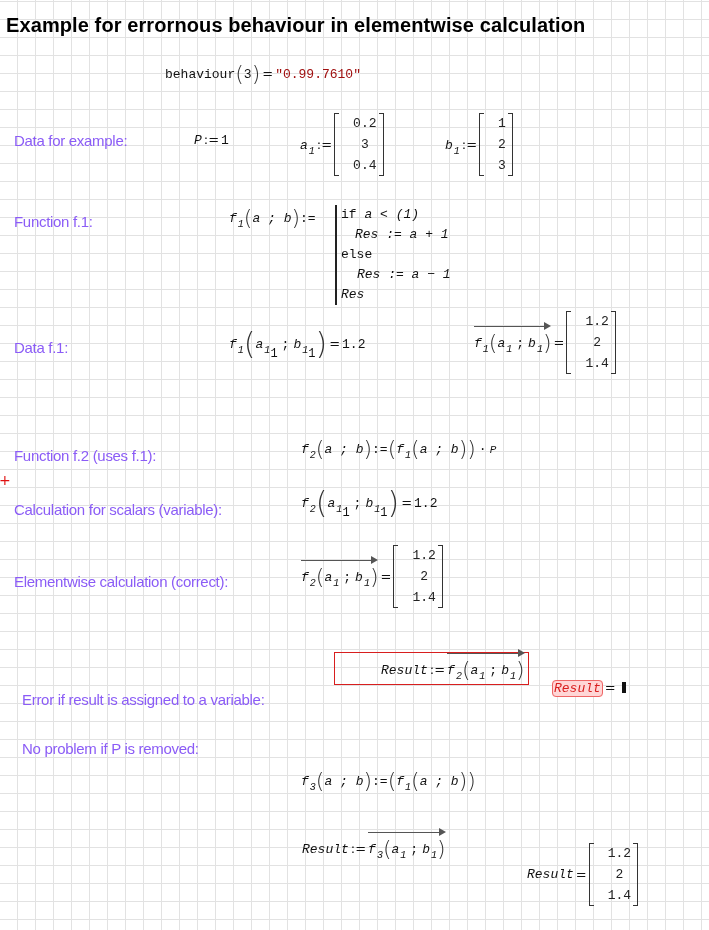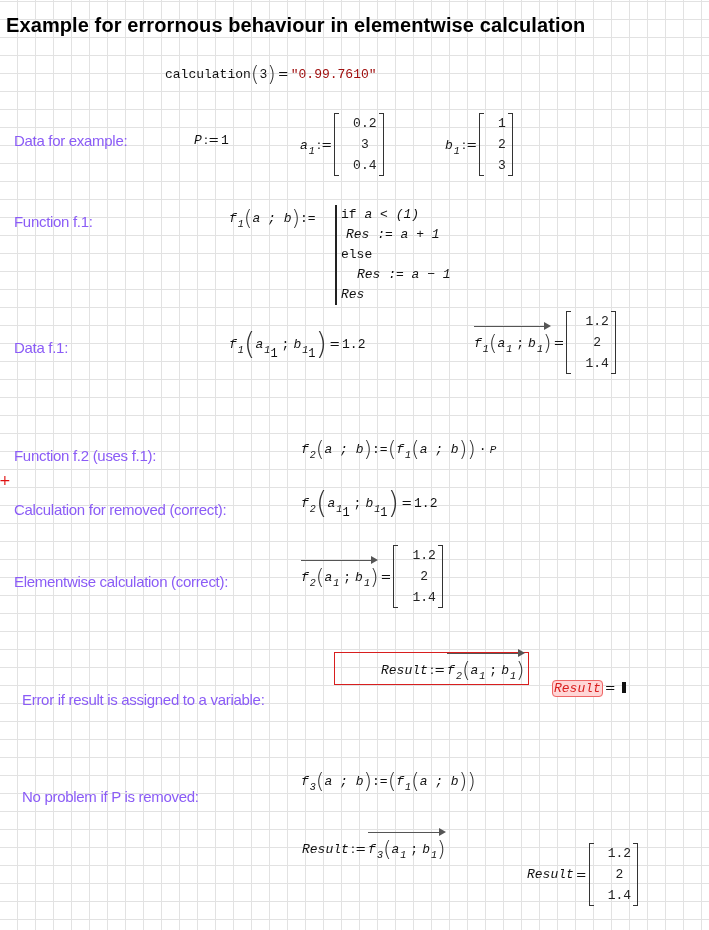--- a/index.html
+++ b/index.html
@@ -40,21 +40,21 @@
   .errvar{background:#ffd6d6;border:1px solid #e66;border-radius:4px;color:#d81e1e;padding:0 1px;}
   .cursor{display:inline-block;width:4px;height:11px;background:#111;vertical-align:-1px;margin-left:4px;}
   .plus{color:#e01010;font-size:14px;left:-1px;top:472px;font-family:"DejaVu Sans", sans-serif;}
 </style>
 </head>
 <body>
 
 <div class="abs title">Example for errornous behaviour in elementwise calculation</div>
 
 <div class="abs mono" style="left:165px;top:61px;">
-  <span>calculation</span><span class="paren big">(</span><span>3</span><span class="paren big">)</span><span class="op">=</span><span class="red">"0.99.7610"</span>
+  <span>behaviour</span><span class="paren big">(</span><span>3</span><span class="paren big">)</span><span class="op">=</span><span class="red">"0.99.7610"</span>
 </div>
 
 <div class="abs label" style="left:14px;top:132px;">Data for example:</div>
 <div class="abs mono" style="left:194px;top:132px;">
   <span class="it">P</span><span class="op">:=</span><span>1</span>
 </div>
 
 <div class="abs mono" style="left:300px;top:113px;">
   <span style="display:inline-block;vertical-align:middle;">
     <span class="it">a</span><span class="sub">1</span><span class="op">:=</span>
@@ -73,21 +73,21 @@
     <span class="cell">2</span>
     <span class="cell">3</span>
   </span>
 </div>
 
 <div class="abs label" style="left:14px;top:213px;">Function f.1:</div>
 <div class="abs mono" style="left:229px;top:205px;width:260px;height:100px;">
   <span class="it">f</span><span class="sub">1</span><span class="paren big">(</span><span class="it">a ; b</span><span class="paren big">)</span><span>:=</span>
   <div class="prog">
     <div><span>if</span> <span class="it">a &lt; (1)</span></div>
-    <div style="padding-left:5px;" class="it">Res := a + 1</div>
+    <div style="padding-left:12px;text-align:center;" class="it">Res := a + 1</div>
     <div>else</div>
     <div style="padding-left:16px;" class="it">Res := a − 1</div>
     <div class="it">Res</div>
   </div>
 </div>
 
 <div class="abs label" style="left:14px;top:339px;">Data f.1:</div>
 <div class="abs mono" style="left:229px;top:326px;">
   <span class="it">f</span><span class="sub">1</span><span class="paren huge">(</span><span class="it">a</span><span class="sub">1</span><span class="subn">1</span><span style="margin:0 4px;">;</span><span class="it">b</span><span class="sub">1</span><span class="subn">1</span><span class="paren huge">)</span><span class="op">=</span><span>1.2</span>
 </div>
@@ -100,21 +100,21 @@
   </span>
 </div>
 
 <div class="abs label" style="left:14px;top:447px;">Function f.2 (uses f.1):</div>
 <div class="abs mono" style="left:301px;top:436px;">
   <span class="it">f</span><span class="sub">2</span><span class="paren big">(</span><span class="it">a ; b</span><span class="paren big">)</span><span>:=</span><span class="paren big">(</span><span class="it">f</span><span class="sub">1</span><span class="paren big">(</span><span class="it">a ; b</span><span class="paren big">))</span><span style="margin:0 3px;">·</span><span class="it" style="font-size:11px;">P</span>
 </div>
 
 <div class="abs plus">+</div>
 
-<div class="abs label" style="left:14px;top:501px;">Calculation for removed (correct):</div>
+<div class="abs label" style="left:14px;top:501px;">Calculation for scalars (variable):</div>
 <div class="abs mono" style="left:301px;top:485px;">
   <span class="it">f</span><span class="sub">2</span><span class="paren huge">(</span><span class="it">a</span><span class="sub">1</span><span class="subn">1</span><span style="margin:0 4px;">;</span><span class="it">b</span><span class="sub">1</span><span class="subn">1</span><span class="paren huge">)</span><span class="op">=</span><span>1.2</span>
 </div>
 
 <div class="abs label" style="left:14px;top:573px;">Elementwise calculation (correct):</div>
 <div class="abs mono" style="left:301px;top:545px;">
   <span class="vec" style="vertical-align:middle;"><span class="it">f</span><span class="sub">2</span><span class="paren big">(</span><span class="it">a</span><span class="sub">1</span><span style="margin:0 4px;">;</span><span class="it">b</span><span class="sub">1</span><span class="paren big">)</span></span><span class="op" style="vertical-align:middle;">=</span><span class="matrix">
     <span class="cell">1.2</span>
     <span class="cell">2</span>
     <span class="cell">1.4</span>
@@ -123,21 +123,21 @@
 
 <div class="abs label" style="left:22px;top:663px;margin-top:28px;">Error if result is assigned to a variable:</div>
 <div class="abs mono errbox" style="left:334px;top:652px;padding-left:46px;">
   <span class="it">Result</span><span class="op">:=</span><span class="vec"><span class="it">f</span><span class="sub">2</span><span class="paren big">(</span><span class="it">a</span><span class="sub">1</span><span style="margin:0 4px;">;</span><span class="it">b</span><span class="sub">1</span><span class="paren big">)</span></span>
 </div>
 
 <div class="abs mono" style="left:552px;top:680px;">
   <span class="it errvar">Result</span><span class="op">=</span><span class="cursor"></span>
 </div>
 
-<div class="abs label" style="left:22px;top:788px;">No problem if P is removed:</div>
+<div class="abs label" style="left:22px;top:740px;">No problem if P is removed:</div>
 <div class="abs mono" style="left:301px;top:768px;">
   <span class="it">f</span><span class="sub">3</span><span class="paren big">(</span><span class="it">a ; b</span><span class="paren big">)</span><span>:=</span><span class="paren big">(</span><span class="it">f</span><span class="sub">1</span><span class="paren big">(</span><span class="it">a ; b</span><span class="paren big">))</span>
 </div>
 
 <div class="abs mono" style="left:302px;top:836px;">
   <span class="it">Result</span><span class="op">:=</span><span class="vec"><span class="it">f</span><span class="sub">3</span><span class="paren big">(</span><span class="it">a</span><span class="sub">1</span><span style="margin:0 4px;">;</span><span class="it">b</span><span class="sub">1</span><span class="paren big">)</span></span>
 </div>
 
 <div class="abs mono" style="left:527px;top:843px;">
   <span class="it" style="vertical-align:middle;">Result</span><span class="op" style="vertical-align:middle;">=</span><span class="matrix">

